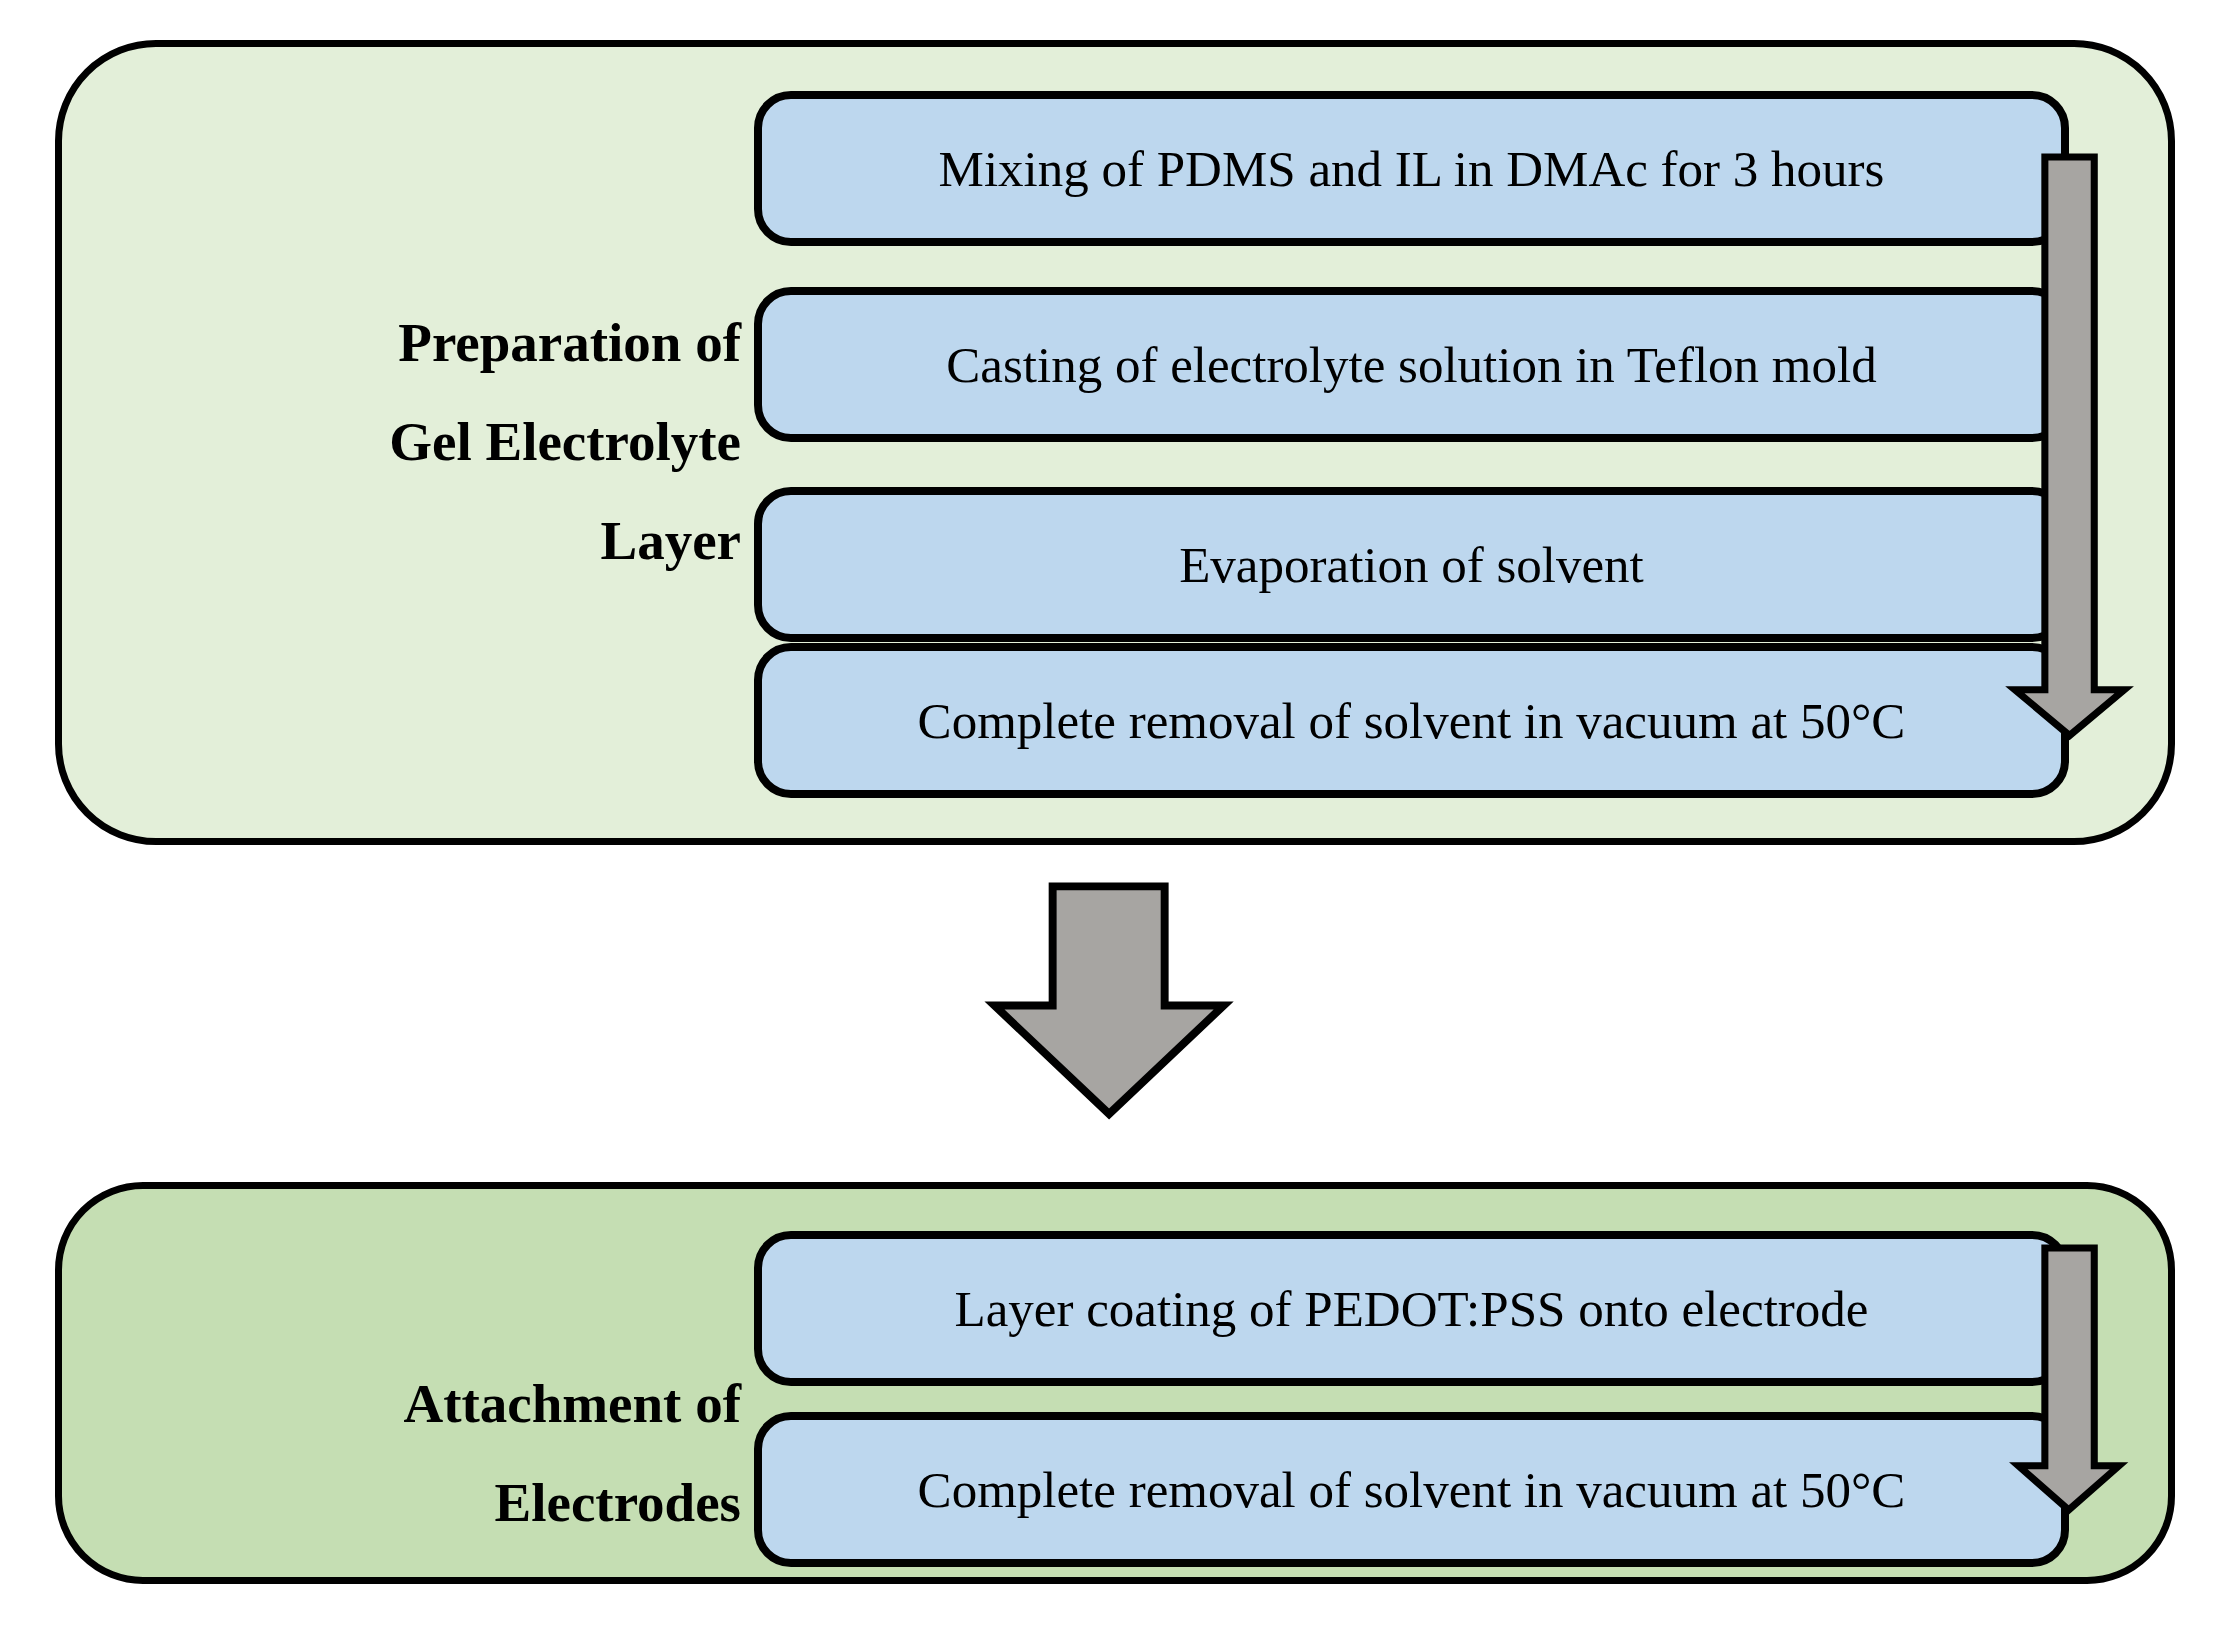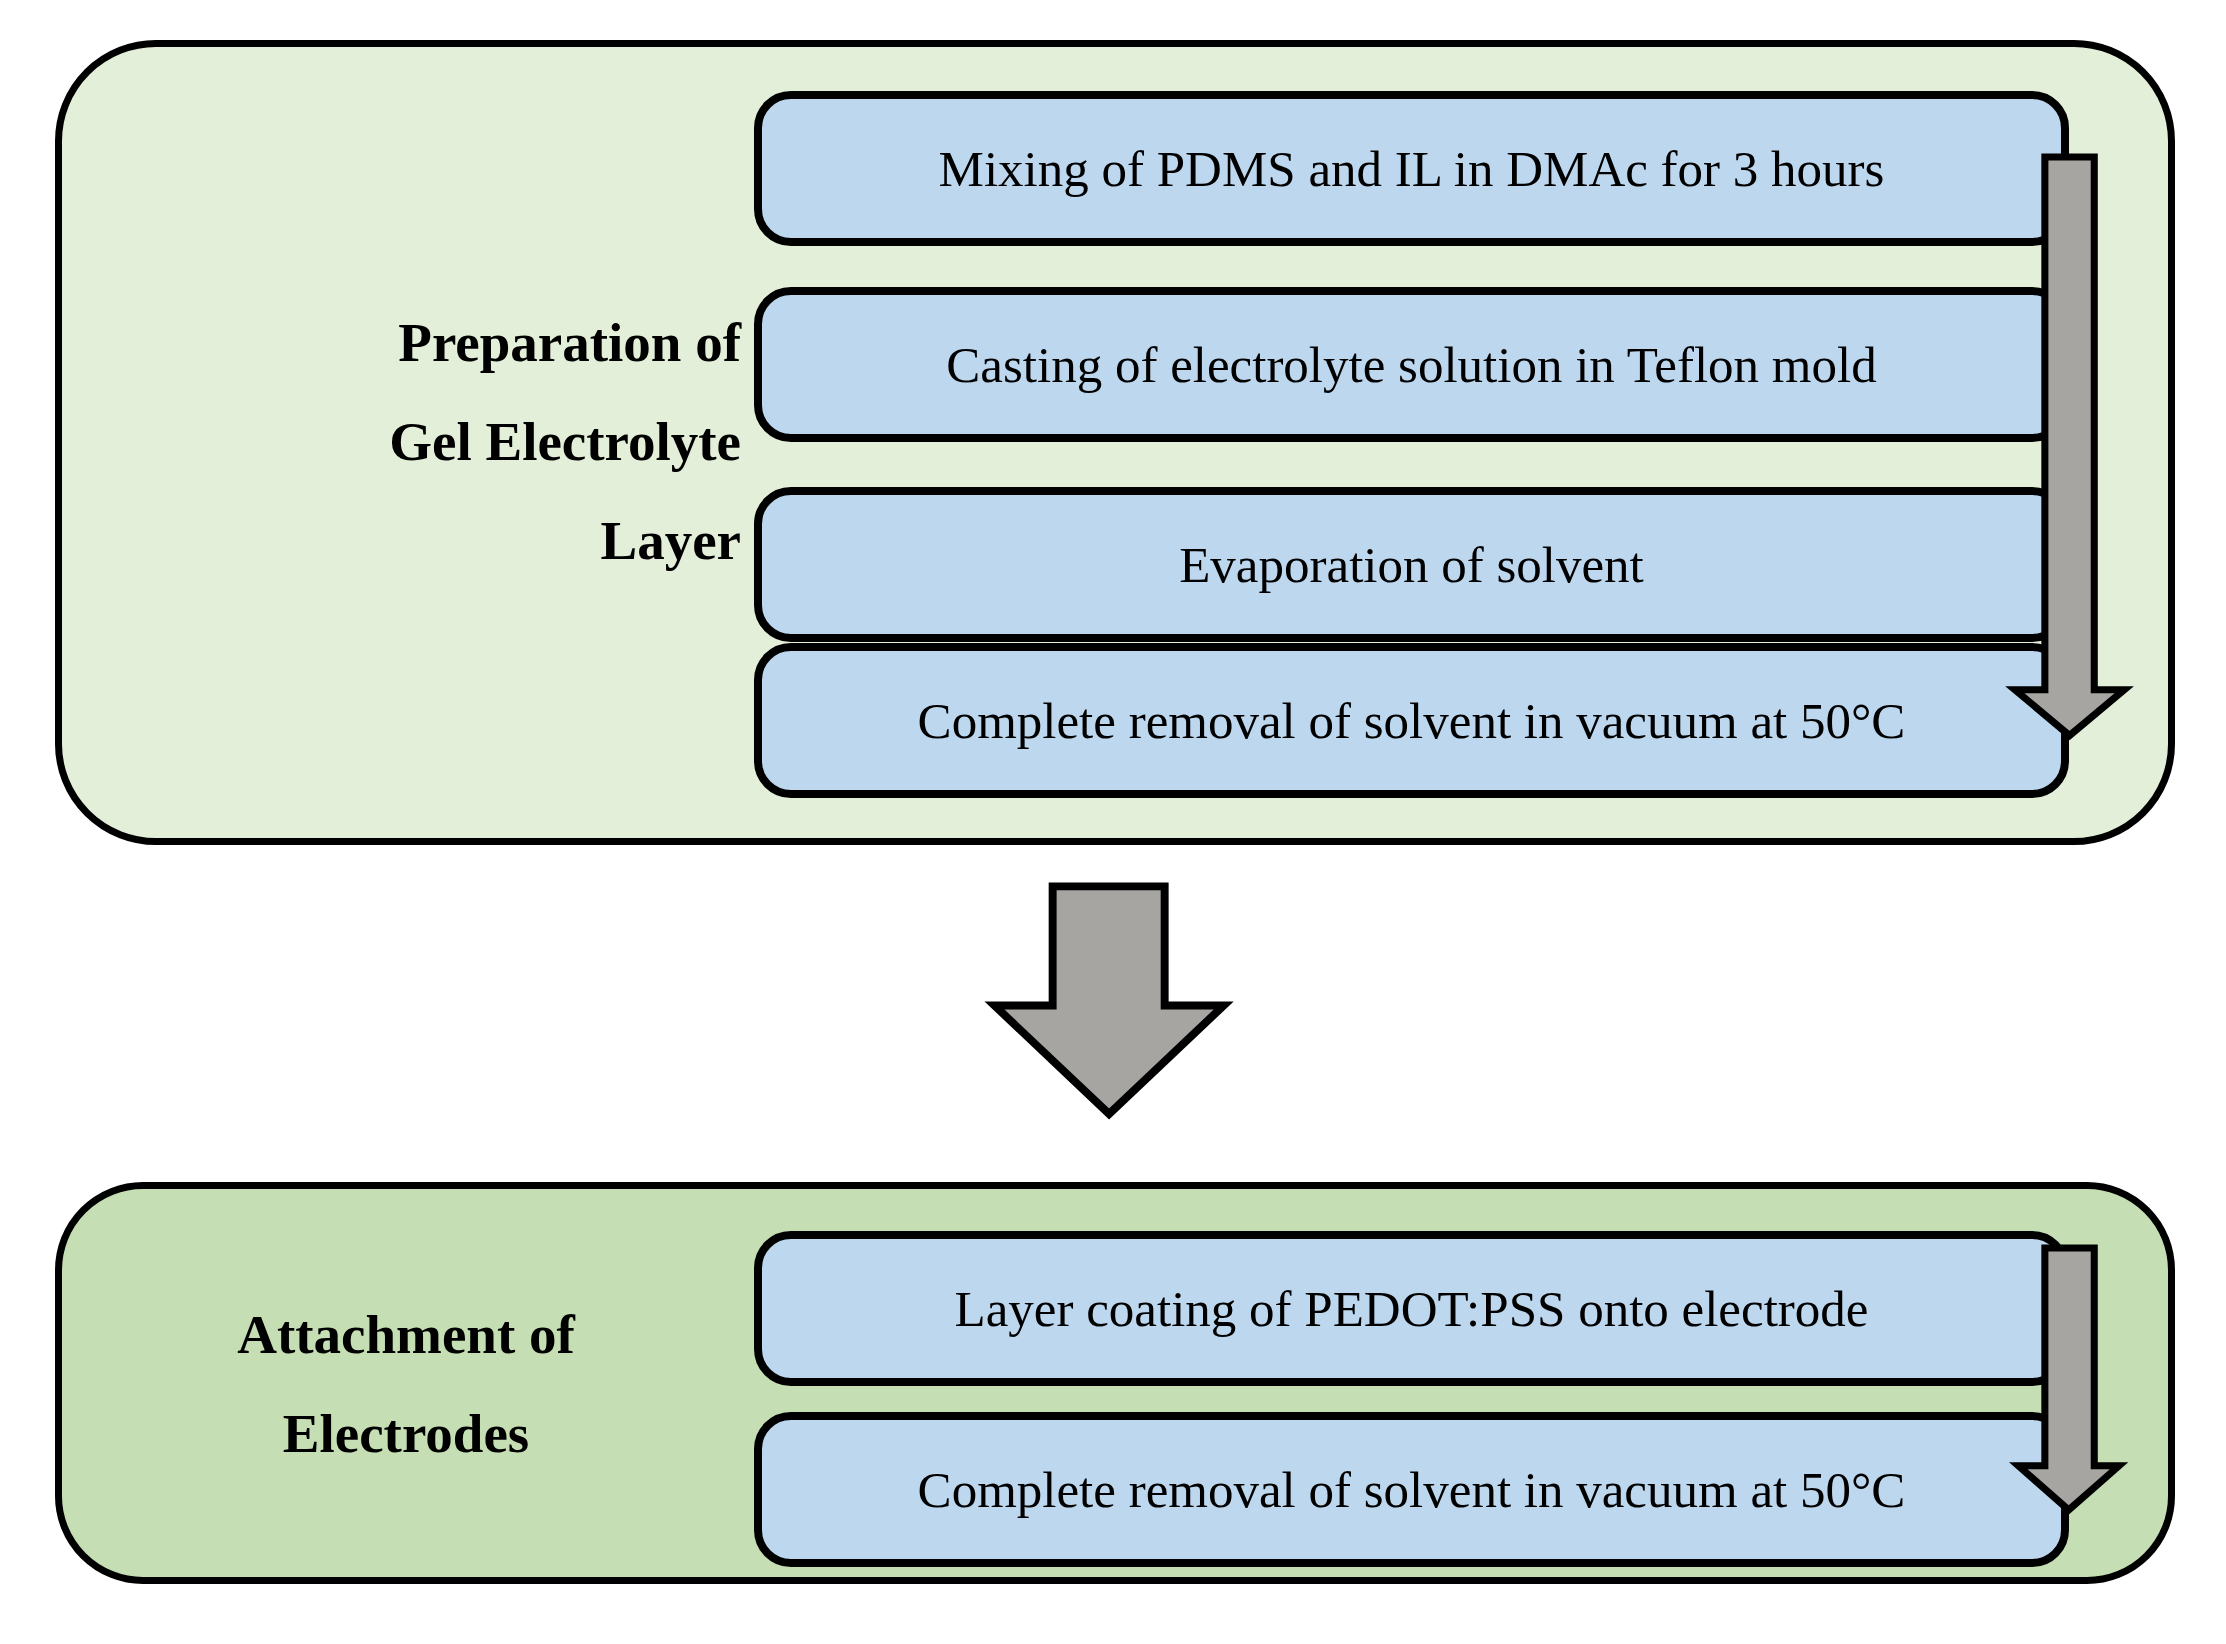--- a/index.html
+++ b/index.html
@@ -39,21 +39,21 @@
     position: absolute;
     left: 71px;
     width: 670px;
     font-weight: bold;
     font-size: 55px;
     line-height: 99px;
     text-align: center;
     white-space: pre-line;
   }
   #prep-label { top: 293px; text-align: right; }
-  #attach-label { top: 1285px; }
+  #attach-label { top: 1354px; text-align: right; }
   .step {
     position: absolute;
     left: 754px;
     width: 1315px;
     height: 155px;
     box-sizing: border-box;
     background: #bdd7ee;
     border: 8px solid #000000;
     border-radius: 37px;
     display: flex;

